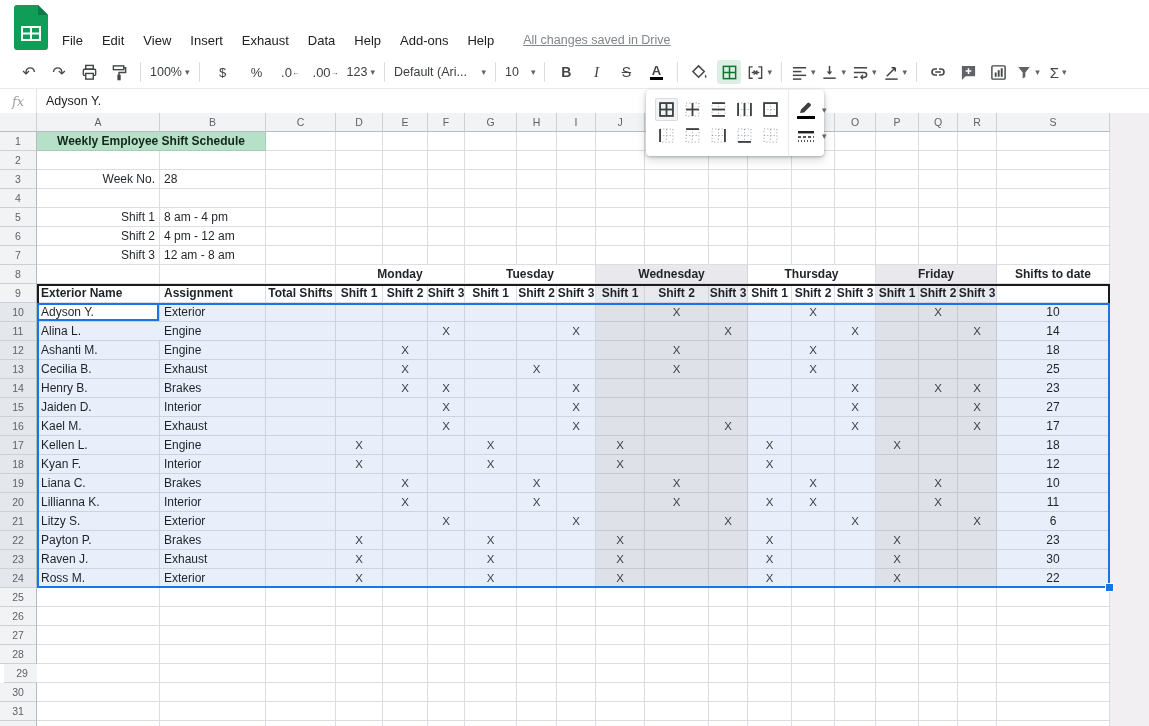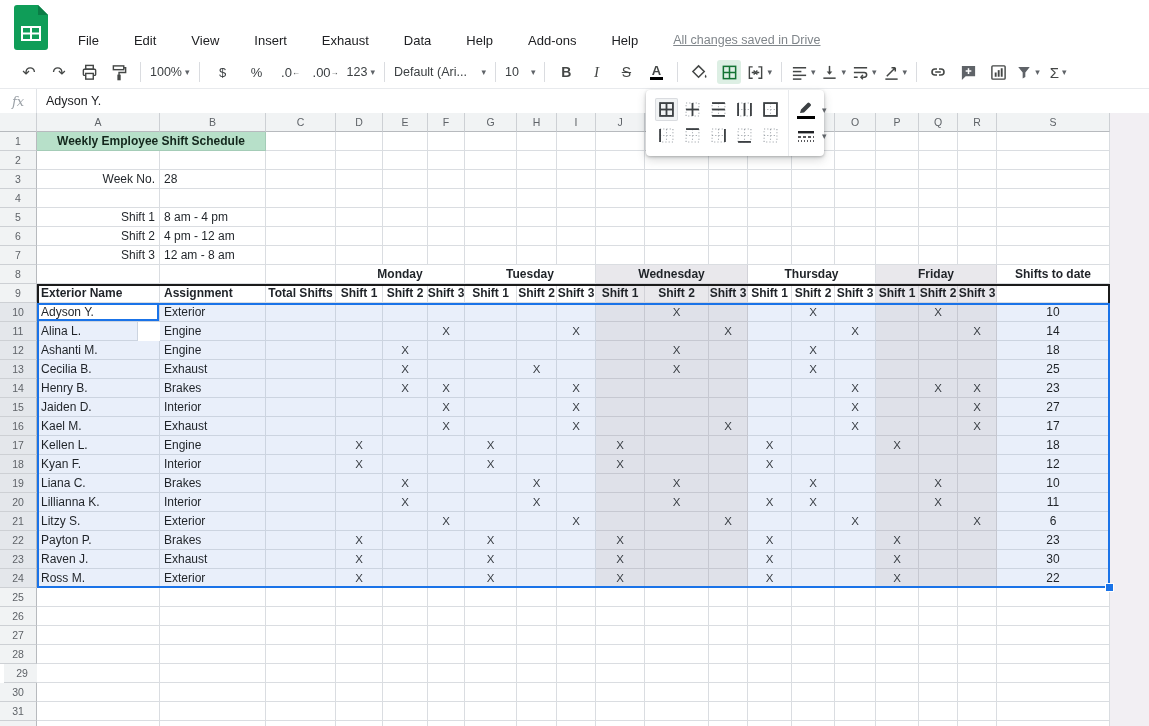--- a/index.html
+++ b/index.html
@@ -9,21 +9,21 @@
     -webkit-font-smoothing:antialiased;
   }
   
   .topbar{position:absolute;left:0;top:0;width:100%;height:56px;background:#fff;}
   .logo{position:absolute;left:14px;top:5px;width:34px;height:45px;}
   .title-wrap{position:absolute;left:62px;top:5px;height:24px;display:flex;align-items:center;}
   .doc-title{font-size:18px;color:#202124;white-space:nowrap;}
   .star{font-size:17px;color:#b6b9bd;margin-left:14px;}
   .folder-ic{margin-left:12px;display:inline-block;}
   .menubar{position:absolute;left:62px;top:30px;height:20px;display:flex;align-items:center;gap:19px;font-size:13px;color:#202124;}
-  .menubar span{cursor:default;margin-left:16px;}
+  .menubar span{cursor:default;}
   .save-status{color:#80868b;text-decoration:underline;margin-left:10px;font-size:12.5px;}
   
   .toolbar{position:absolute;left:0;top:56px;width:100%;height:32px;background:#fff;display:flex;align-items:center;padding-left:14px;box-sizing:border-box;}
   .tb{display:flex;align-items:center;justify-content:center;height:24px;min-width:24px;border-radius:3px;color:#444746;font-size:14px;margin:0 3px;white-space:nowrap;}
   .tb svg{display:block;}
   .tb-glyph{font-size:16px;color:#444746;}
   .sep{width:1px;height:20px;background:#dadce0;margin:0 6px;}
   .caret{font-size:9px;color:#5f6368;margin-left:3px;}
   .tb-text{font-size:12.5px;color:#3c4043;}
   .fmt{font-size:13px;color:#3c4043;margin:0 5px;}
@@ -464,21 +464,21 @@
     <div class="cell selgray" style="left: 596px; top: 190px; width: 49px; height: 19px;"></div>
     <div class="cell selgray center xmark" style="left: 645px; top: 190px; width: 64px; height: 19px;">X</div>
     <div class="cell selgray" style="left: 709px; top: 190px; width: 39px; height: 19px;"></div>
     <div class="cell selbg" style="left: 748px; top: 190px; width: 44px; height: 19px;"></div>
     <div class="cell selbg center xmark" style="left: 792px; top: 190px; width: 43px; height: 19px;">X</div>
     <div class="cell selbg" style="left: 835px; top: 190px; width: 41px; height: 19px;"></div>
     <div class="cell selgray" style="left: 876px; top: 190px; width: 43px; height: 19px;"></div>
     <div class="cell selgray center xmark" style="left: 919px; top: 190px; width: 39px; height: 19px;">X</div>
     <div class="cell selgray" style="left: 958px; top: 190px; width: 39px; height: 19px;"></div>
     <div class="cell selbg center" style="left: 997px; top: 190px; width: 113px; height: 19px;">10</div>
-    <div class="cell selbg " style="left: 37px; top: 209px; width: 101px; height: 19px;">Alina L.</div>
+    <div class="cell selbg " style="left: 37px; top: 209px; width: 145px; height: 19px;">Alina L.</div>
     <div class="cell selbg " style="left: 160px; top: 209px; width: 106px; height: 19px;">Engine</div>
     <div class="cell selbg" style="left: 266px; top: 209px; width: 70px; height: 19px;"></div>
     <div class="cell selbg" style="left: 336px; top: 209px; width: 47px; height: 19px;"></div>
     <div class="cell selbg" style="left: 383px; top: 209px; width: 45px; height: 19px;"></div>
     <div class="cell selbg center xmark" style="left: 428px; top: 209px; width: 37px; height: 19px;">X</div>
     <div class="cell selbg" style="left: 465px; top: 209px; width: 52px; height: 19px;"></div>
     <div class="cell selbg" style="left: 517px; top: 209px; width: 40px; height: 19px;"></div>
     <div class="cell selbg center xmark" style="left: 557px; top: 209px; width: 39px; height: 19px;">X</div>
     <div class="cell selgray" style="left: 596px; top: 209px; width: 49px; height: 19px;"></div>
     <div class="cell selgray" style="left: 645px; top: 209px; width: 64px; height: 19px;"></div>

